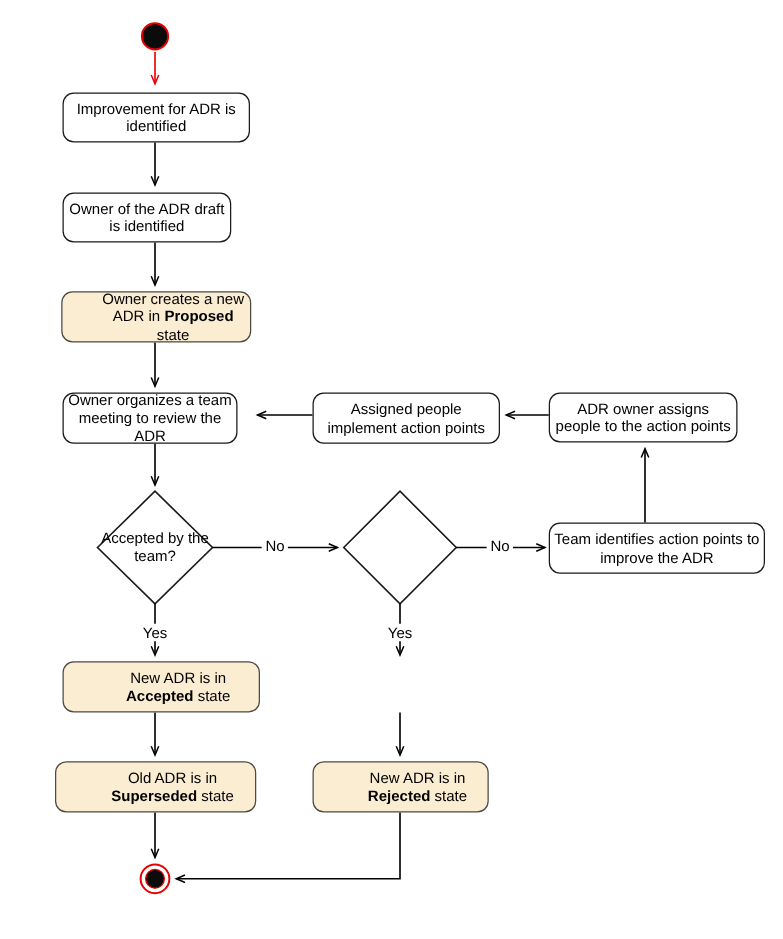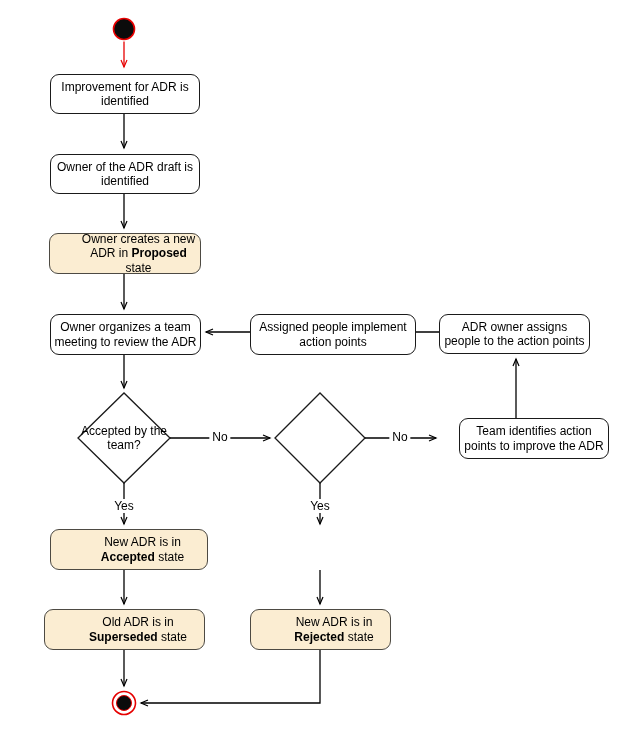--- a/index.html
+++ b/index.html
@@ -73,41 +73,41 @@
     <line class="edge" x1="124" y1="570" x2="124" y2="604" marker-end="url(#arrow)"></line>
     <line class="edge" x1="320" y1="570" x2="320" y2="604" marker-end="url(#arrow)"></line>
     <line class="edge" x1="124" y1="650" x2="124" y2="686" marker-end="url(#arrow)"></line>
     <polyline class="edge" points="320,650 320,703 141,703" marker-end="url(#arrow)"></polyline>
   </svg>
 
   <div class="node" style="left:50px;top:74px;width:150px;height:40px">
     <span>Improvement for ADR is identified</span>
   </div>
 
-  <div class="node" style="left:50px;top:154px;width:150px;height:40px">
+  <div class="node" style="left:50px;top:154px;width:135px;height:40px">
     <span>Owner of the ADR draft is identified</span>
   </div>
 
   <div class="node state" style="left:49px;top:233px;width:152px;height:41px">
     <span><span>Owner creates a new ADR in </span><b>Proposed</b><span> state</span></span>
   </div>
 
-  <div class="node" style="left:50px;top:314px;width:151px;height:41px">
+  <div class="node" style="left:50px;top:314px;width:140px;height:41px">
     <span>Owner organizes a team meeting to review the ADR</span>
   </div>
 
-  <div class="node" style="left:250px;top:314px;width:166px;height:41px">
+  <div class="node" style="left:250px;top:314px;width:150px;height:41px">
     <span>Assigned people implement action points</span>
   </div>
 
   <div class="node" style="left:439px;top:314px;width:151px;height:40px">
     <span>ADR owner assigns people to the action points</span>
   </div>
 
-  <div class="node" style="left:459px;top:418px;width:150px;height:41px">
+  <div class="node" style="left:439px;top:418px;width:173px;height:41px">
     <span>Team identifies action points to improve the ADR</span>
   </div>
 
   <div class="node state" style="left:50px;top:529px;width:158px;height:41px">
     <span><span>New ADR is in </span><b>Accepted</b><span> state</span></span>
   </div>
 
 
   <div class="node state" style="left:44px;top:609px;width:161px;height:41px">
     <span><span>Old ADR is in </span><b>Superseded</b><span> state</span></span>

